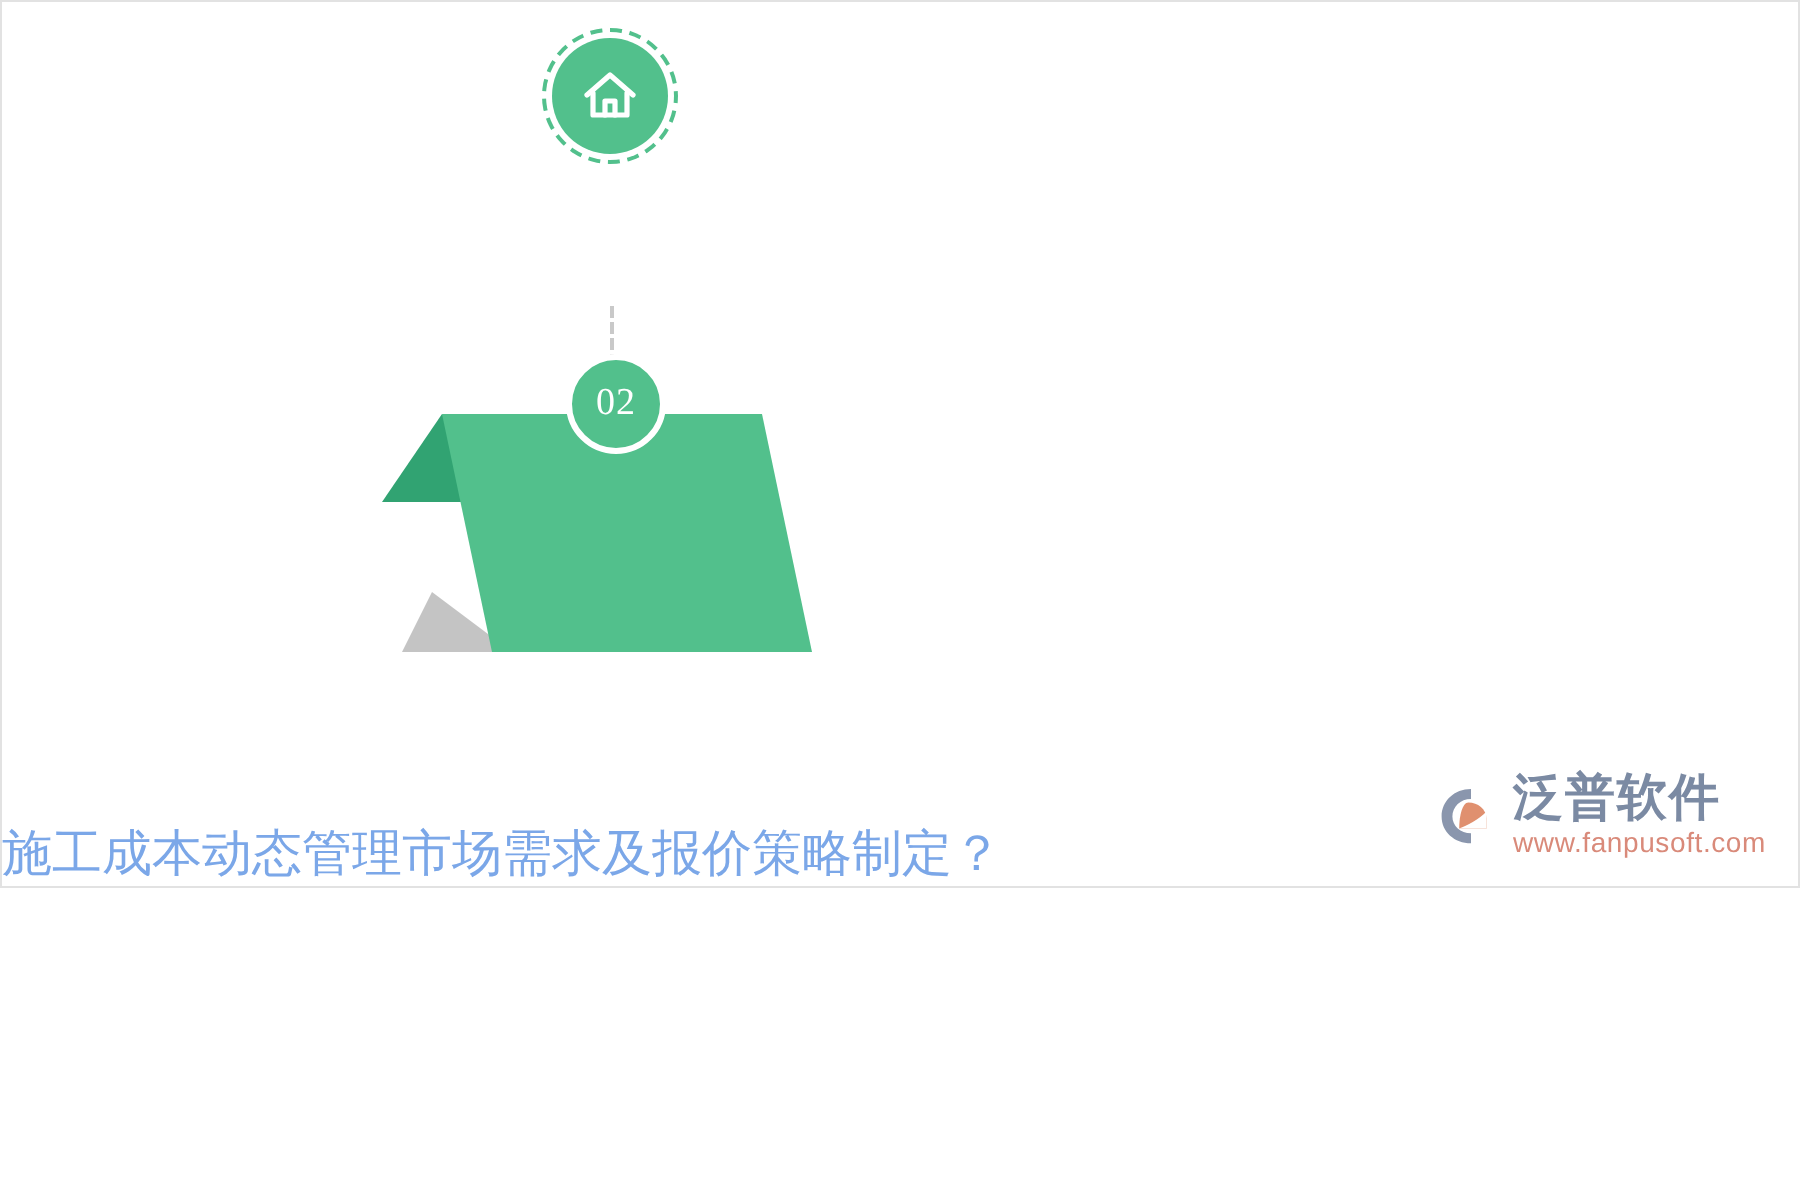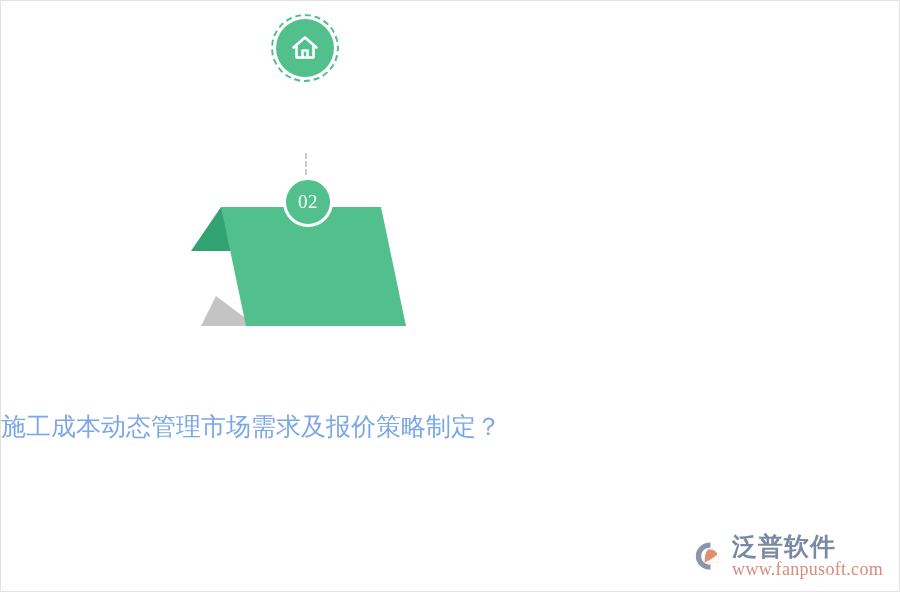--- a/index.html
+++ b/index.html
@@ -6,21 +6,21 @@
     margin: 0;
     padding: 0;
     background: #ffffff;
   }
   body {
     font-family: "Liberation Sans", sans-serif;
   }
   #slide {
     position: relative;
     width: 900px;
-    height: 592px;
+    height: 444px;
     background: #ffffff;
     border: 1px solid #e2e2e2;
     box-sizing: border-box;
     overflow: hidden;
   }
 
   
   #infographic {
     position: absolute;
     left: 0;
@@ -128,22 +128,22 @@
   #logo .logo-text-wrap { display: flex; flex-direction: column; align-items: flex-start; }
   #logo .logo-name {
     font-family: "DejaVu Serif", serif;
     font-size: 25px;
     font-weight: bold;
     color: #7b8aa3;
     line-height: 26px;
     letter-spacing: 1px;
   }
   #logo .logo-url {
-    font-family: Liberation Serif, serif;
-    font-size: 18px;
+    font-family: Liberation Sans, sans-serif;
+    font-size: 14px;
     color: #d98a7a;
     line-height: 16px;
     letter-spacing: 0.3px;
     margin-top: 1px;
   }
 </style>
 </head>
 <body>
 
 <div id="slide">

